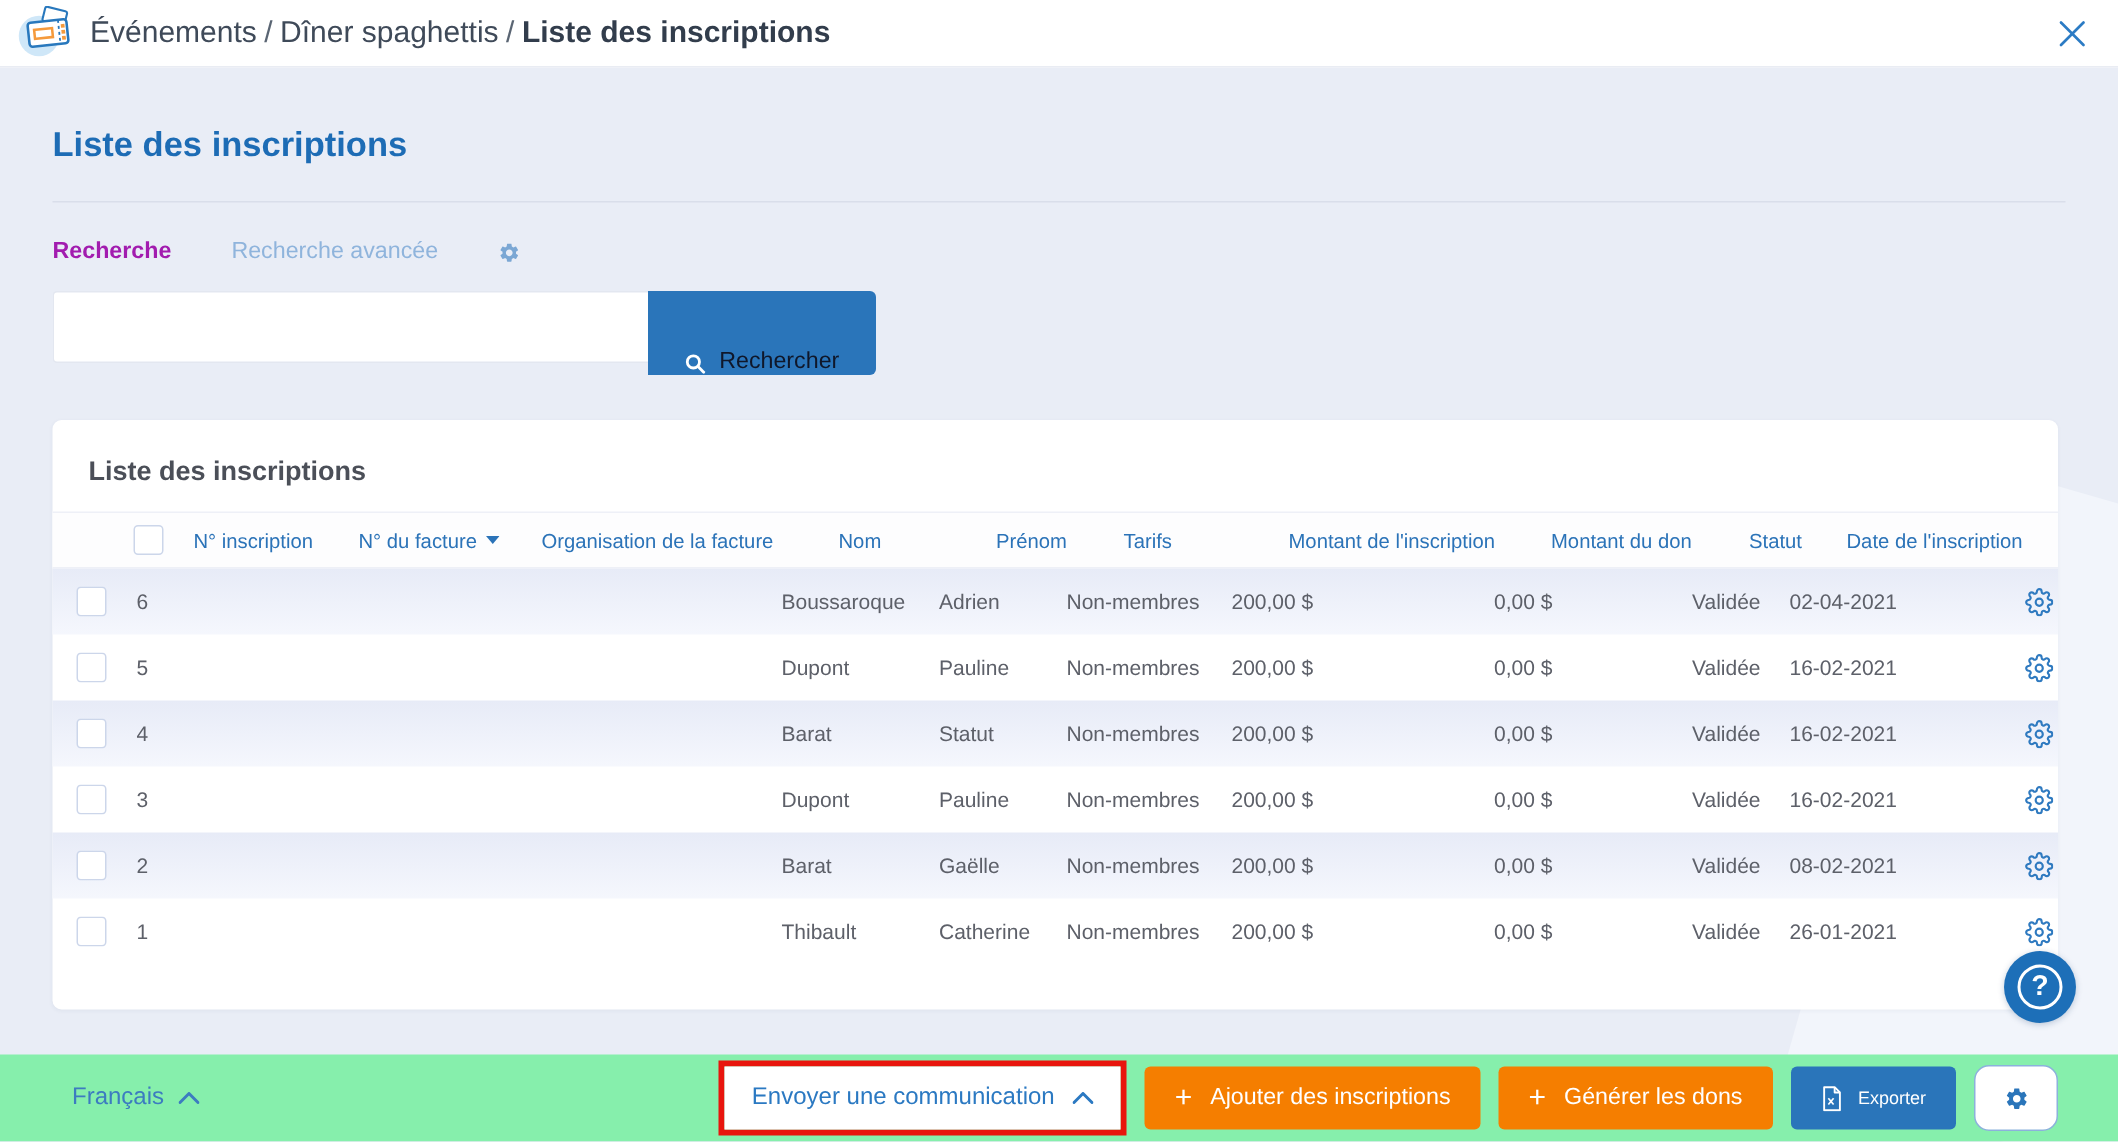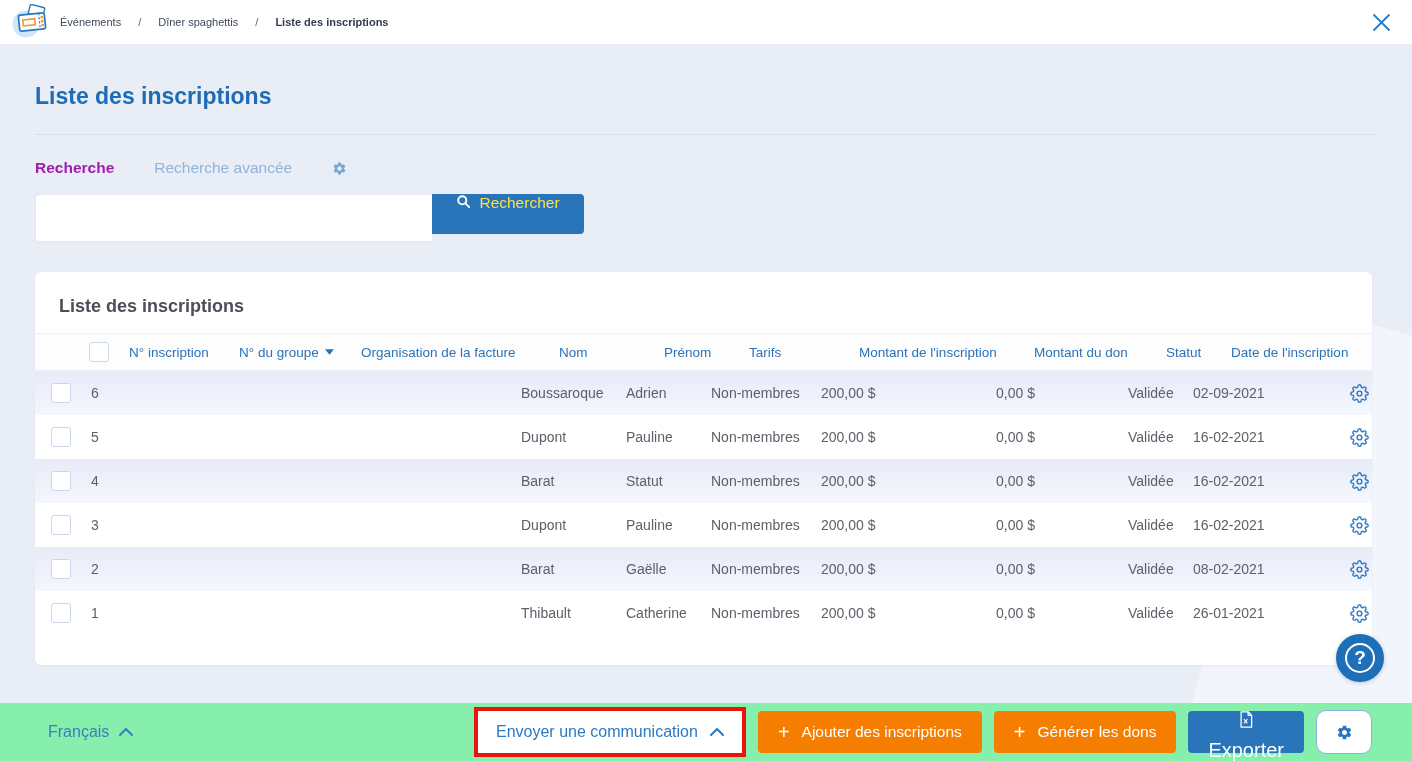--- a/index.html
+++ b/index.html
@@ -2,21 +2,21 @@
 <html><head>
 <meta charset="utf-8">
 <style>
   * { margin:0; padding:0; box-sizing:border-box; }
   html,body { width:1412px; height:761px; overflow:hidden; }
   body { font-family:"Liberation Sans", sans-serif; background:#e9edf6; position:relative; color:#5d6069; }
 
   
   .topbar { position:absolute; top:0; left:0; right:0; height:45px; background:#fff;
             border-bottom:1px solid #e9ecf3; display:flex; align-items:center; padding:0 18px 0 10px; z-index:5; }
-  .breadcrumb { display:flex; gap:17px; margin-left:10px; font-size:11px; color:#3f4a59; }
+  .breadcrumb { display:flex; gap:5px; margin-left:10px; font-size:20px; color:#3f4a59; }
   .breadcrumb .sep { color:#5a6573; }
   .breadcrumb .current { font-weight:bold; color:#323d4c; }
   .topbar .spacer { flex:1; }
   .close-btn { width:26px; height:26px; display:flex; align-items:center; justify-content:center; cursor:pointer; }
 
   
   .bg-accent { position:absolute; right:-70px; top:330px; width:240px; height:430px;
                background:#f2f5fb; transform:rotate(16deg); z-index:0; }
 
   
@@ -25,22 +25,22 @@
   .divider { margin:24px 35px 0 35px; border-top:1px solid #d9deea; }
 
   .tabs { margin:24px 0 0 35px; display:flex; align-items:center; gap:40px; font-size:15.5px; }
   .tab-active { color:#a21caf; font-weight:bold; cursor:pointer; }
   .tab-inactive { color:#8fb4dc; cursor:pointer; }
   .tabs-gear { display:flex; align-items:center; cursor:pointer; }
 
   .search-row { margin:17px 0 0 35px; display:flex; }
   .search-input { width:397px; height:48px; border:1px solid #e3e7f0; border-right:none; background:#fff;
                   border-radius:3px 0 0 3px; padding:0 14px; font-size:15px; color:#3f4a59; outline:none; }
-  .search-btn { width:152px; height:40px; background:#2a75ba; color:#fde047; border:none; border-radius:0 4px 4px 0;
-                font-size:15.5px; display:flex; align-items:flex-start; justify-content:center; gap:8px;
+  .search-btn { width:152px; height:56px; background:#2a75ba; color:#0f172a; border:none; border-radius:0 4px 4px 0;
+                font-size:15.5px; display:flex; align-items:flex-end; justify-content:center; gap:8px;
                 cursor:pointer; font-family:"Liberation Sans", sans-serif; }
 
   
   .card { margin:30px 35px 0 35px; width:1337px; background:#fff; border-radius:6px;
           box-shadow:0 1px 3px rgba(30,50,90,.05); padding-bottom:30px; position:relative; z-index:1; }
   .card-title { padding:24px 24px 16px 24px; font-size:18px; font-weight:bold; color:#4b4f58; }
 
   .tgrid { display:grid; align-items:center;
            grid-template-columns:56px 110px 122px 198px 105px 85px 110px 175px 132px 65px 153px 1fr; }
   .thead { height:38px; border-top:1px solid #eef0f7; border-bottom:1px solid #eef0f7;
@@ -61,23 +61,23 @@
   .lang { display:flex; align-items:center; gap:10px; color:#3c7cc0; font-size:16px; cursor:pointer; }
   .footer .spacer { flex:1; }
   .footer-actions { display:flex; align-items:center; gap:12px; }
   .highlight-box { border:4px solid #e8150d; display:inline-flex; }
   .send-btn { height:42px; background:#fff; border:none; color:#2b79c2; font-size:16px; padding:0 18px;
               display:flex; align-items:center; gap:12px; cursor:pointer; font-family:"Liberation Sans", sans-serif; }
   .btn-orange { height:42px; background:#f57e00; border:none; border-radius:4px; color:#fff; font-size:15.5px;
                 padding:0 20px; display:flex; align-items:center; gap:12px; cursor:pointer;
                 font-family:"Liberation Sans", sans-serif; }
   .btn-orange .plus { font-size:20px; font-weight:normal; line-height:1; }
-  .btn-blue { height:42px; background:#2a75ba; border:none; border-radius:4px; color:#fff; font-size:20px;
+  .btn-blue { height:42px; background:#2a75ba; border:none; border-radius:4px; color:#fff; font-size:12px;
               padding:0 20px; display:flex; align-items:center; gap:11px; cursor:pointer;
-              font-family:"Liberation Sans", sans-serif;flex-direction:column; }
+              font-family:"Liberation Sans", sans-serif; }
   .btn-gear { width:56px; height:44px; background:#fff; border:1px solid #8cb1dc; border-radius:10px;
               display:flex; align-items:center; justify-content:center; cursor:pointer; }
 
   
   .help-btn { position:absolute; left:1336px; top:634px; width:48px; height:48px; border-radius:50%;
               background:#1d6fb8; display:flex; align-items:center; justify-content:center;
               cursor:pointer; z-index:6; box-shadow:0 1px 4px rgba(20,60,110,.25); }
   .help-inner { width:30px; height:30px; border-radius:50%; border:2.5px solid #fff; color:#fff;
                 font-size:19px; font-weight:bold; display:flex; align-items:center; justify-content:center; }
 </style>
@@ -150,21 +150,21 @@
     <div class="card-title">Liste des inscriptions</div>
 
     <div class="tgrid thead">
       <div class="hcell cb-cell">
           <span class="checkbox"></span>
         </div>
       <div class="hcell">
           <span>N° inscription</span>
         </div>
       <div class="hcell">
-        <span>N° du groupe</span>
+        <span>N° du facture</span>
         <span style="display:flex;">
           <svg width="9" height="6" viewBox="0 0 10 6" fill="#2b73b8">
               <path d="M0 0h10L5 6z"></path>
             </svg>
         </span>
       </div>
       <div class="hcell">
           <span>Organisation de la facture</span>
         </div>
       <div class="hcell">
@@ -198,21 +198,21 @@
           </div>
           <div class="cell">6</div>
           <div class="cell"></div>
           <div class="cell"></div>
           <div class="cell">Boussaroque</div>
           <div class="cell">Adrien</div>
           <div class="cell">Non-membres</div>
           <div class="cell">200,00 $</div>
           <div class="cell">0,00 $</div>
           <div class="cell">Validée</div>
-          <div class="cell">02-09-2021</div>
+          <div class="cell">02-04-2021</div>
           <div class="cell gear-cell">
             <span class="row-gear">
   <svg width="19" height="19" viewBox="0 0 24 24" fill="none" stroke="#2f7ac0" stroke-width="1.8" stroke-linecap="round" stroke-linejoin="round">
     <circle cx="12" cy="12" r="3"></circle>
     <path d="M19.4 15a1.65 1.65 0 0 0 .33 1.82l.06.06a2 2 0 0 1 0 2.83 2 2 0 0 1-2.83 0l-.06-.06a1.65 1.65 0 0 0-1.82-.33 1.65 1.65 0 0 0-1 1.51V21a2 2 0 0 1-2 2 2 2 0 0 1-2-2v-.09A1.65 1.65 0 0 0 9 19.4a1.65 1.65 0 0 0-1.82.33l-.06.06a2 2 0 0 1-2.83 0 2 2 0 0 1 0-2.83l.06-.06a1.65 1.65 0 0 0 .33-1.82 1.65 1.65 0 0 0-1.51-1H3a2 2 0 0 1-2-2 2 2 0 0 1 2-2h.09A1.65 1.65 0 0 0 4.6 9a1.65 1.65 0 0 0-.33-1.82l-.06-.06a2 2 0 0 1 0-2.83 2 2 0 0 1 2.83 0l.06.06a1.65 1.65 0 0 0 1.82.33H9a1.65 1.65 0 0 0 1-1.51V3a2 2 0 0 1 2-2 2 2 0 0 1 2 2v.09a1.65 1.65 0 0 0 1 1.51 1.65 1.65 0 0 0 1.82-.33l.06-.06a2 2 0 0 1 2.83 0 2 2 0 0 1 0 2.83l-.06.06a1.65 1.65 0 0 0-.33 1.82V9a1.65 1.65 0 0 0 1.51 1H21a2 2 0 0 1 2 2 2 2 0 0 1-2 2h-.09a1.65 1.65 0 0 0-1.51 1z"></path>
   </svg>
 </span>
           </div>
         </div>
         <div class="tgrid trow">

